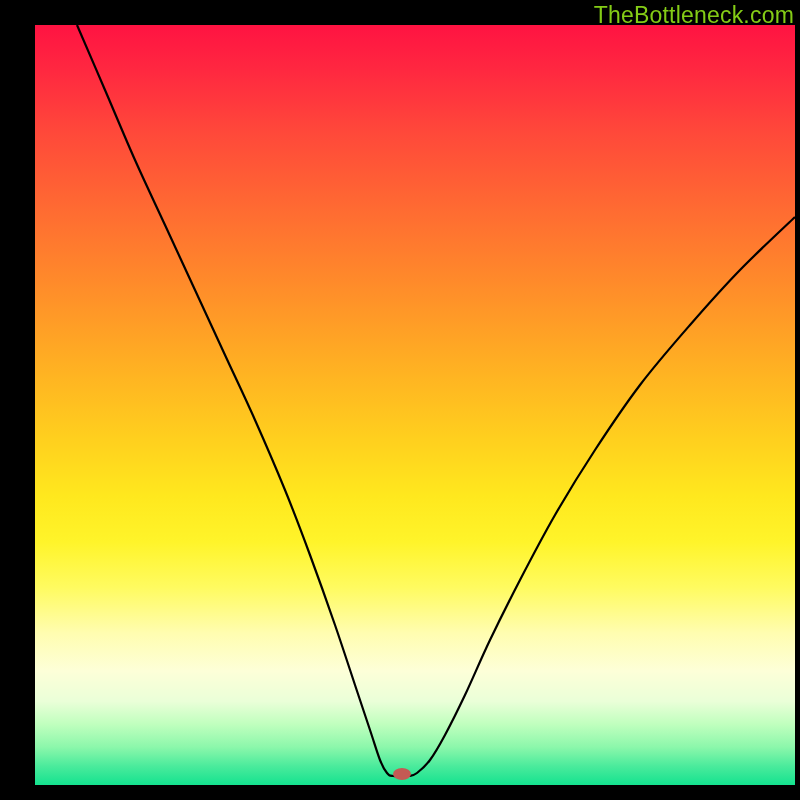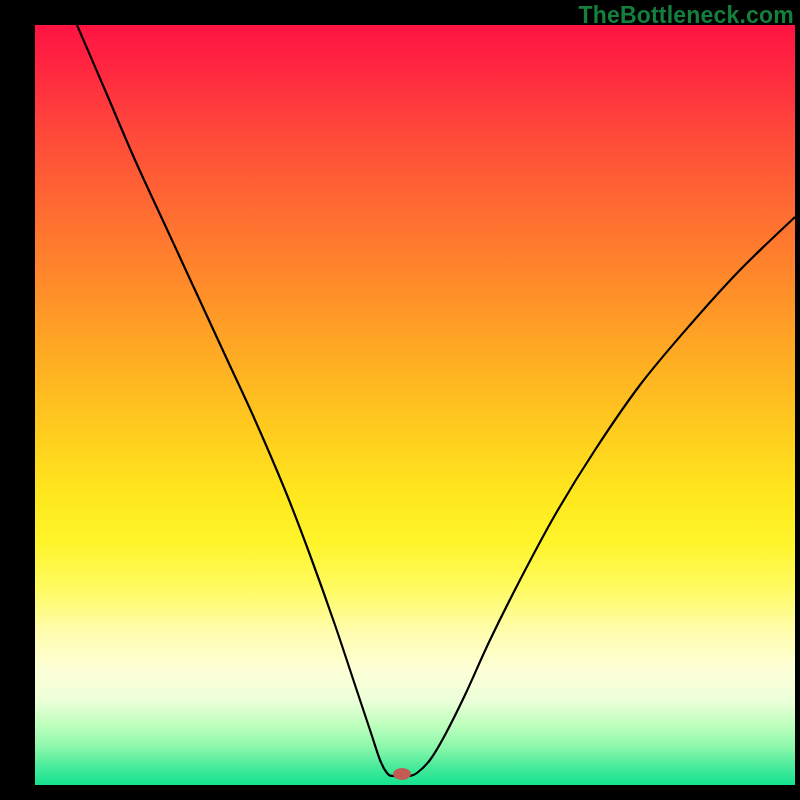--- a/index.html
+++ b/index.html
@@ -47,23 +47,23 @@
     position: absolute;
     left: 0;
     top: 0;
     width: 760px;
     height: 760px;
   }
   .watermark {
     position: absolute;
     top: 2px;
     right: 6px;
-    color: #15803d;
+    color: #84cc16;
     font-size: 23px;
-    font-weight: 700;
+    font-weight: 400;
     letter-spacing: 0.2px;
     user-select: none;
   }
 </style>
 </head>
 <body>
 
 <div class="frame">
   <div class="plot-area">
     <svg class="curve-svg" viewBox="0 0 760 760" preserveAspectRatio="none">

